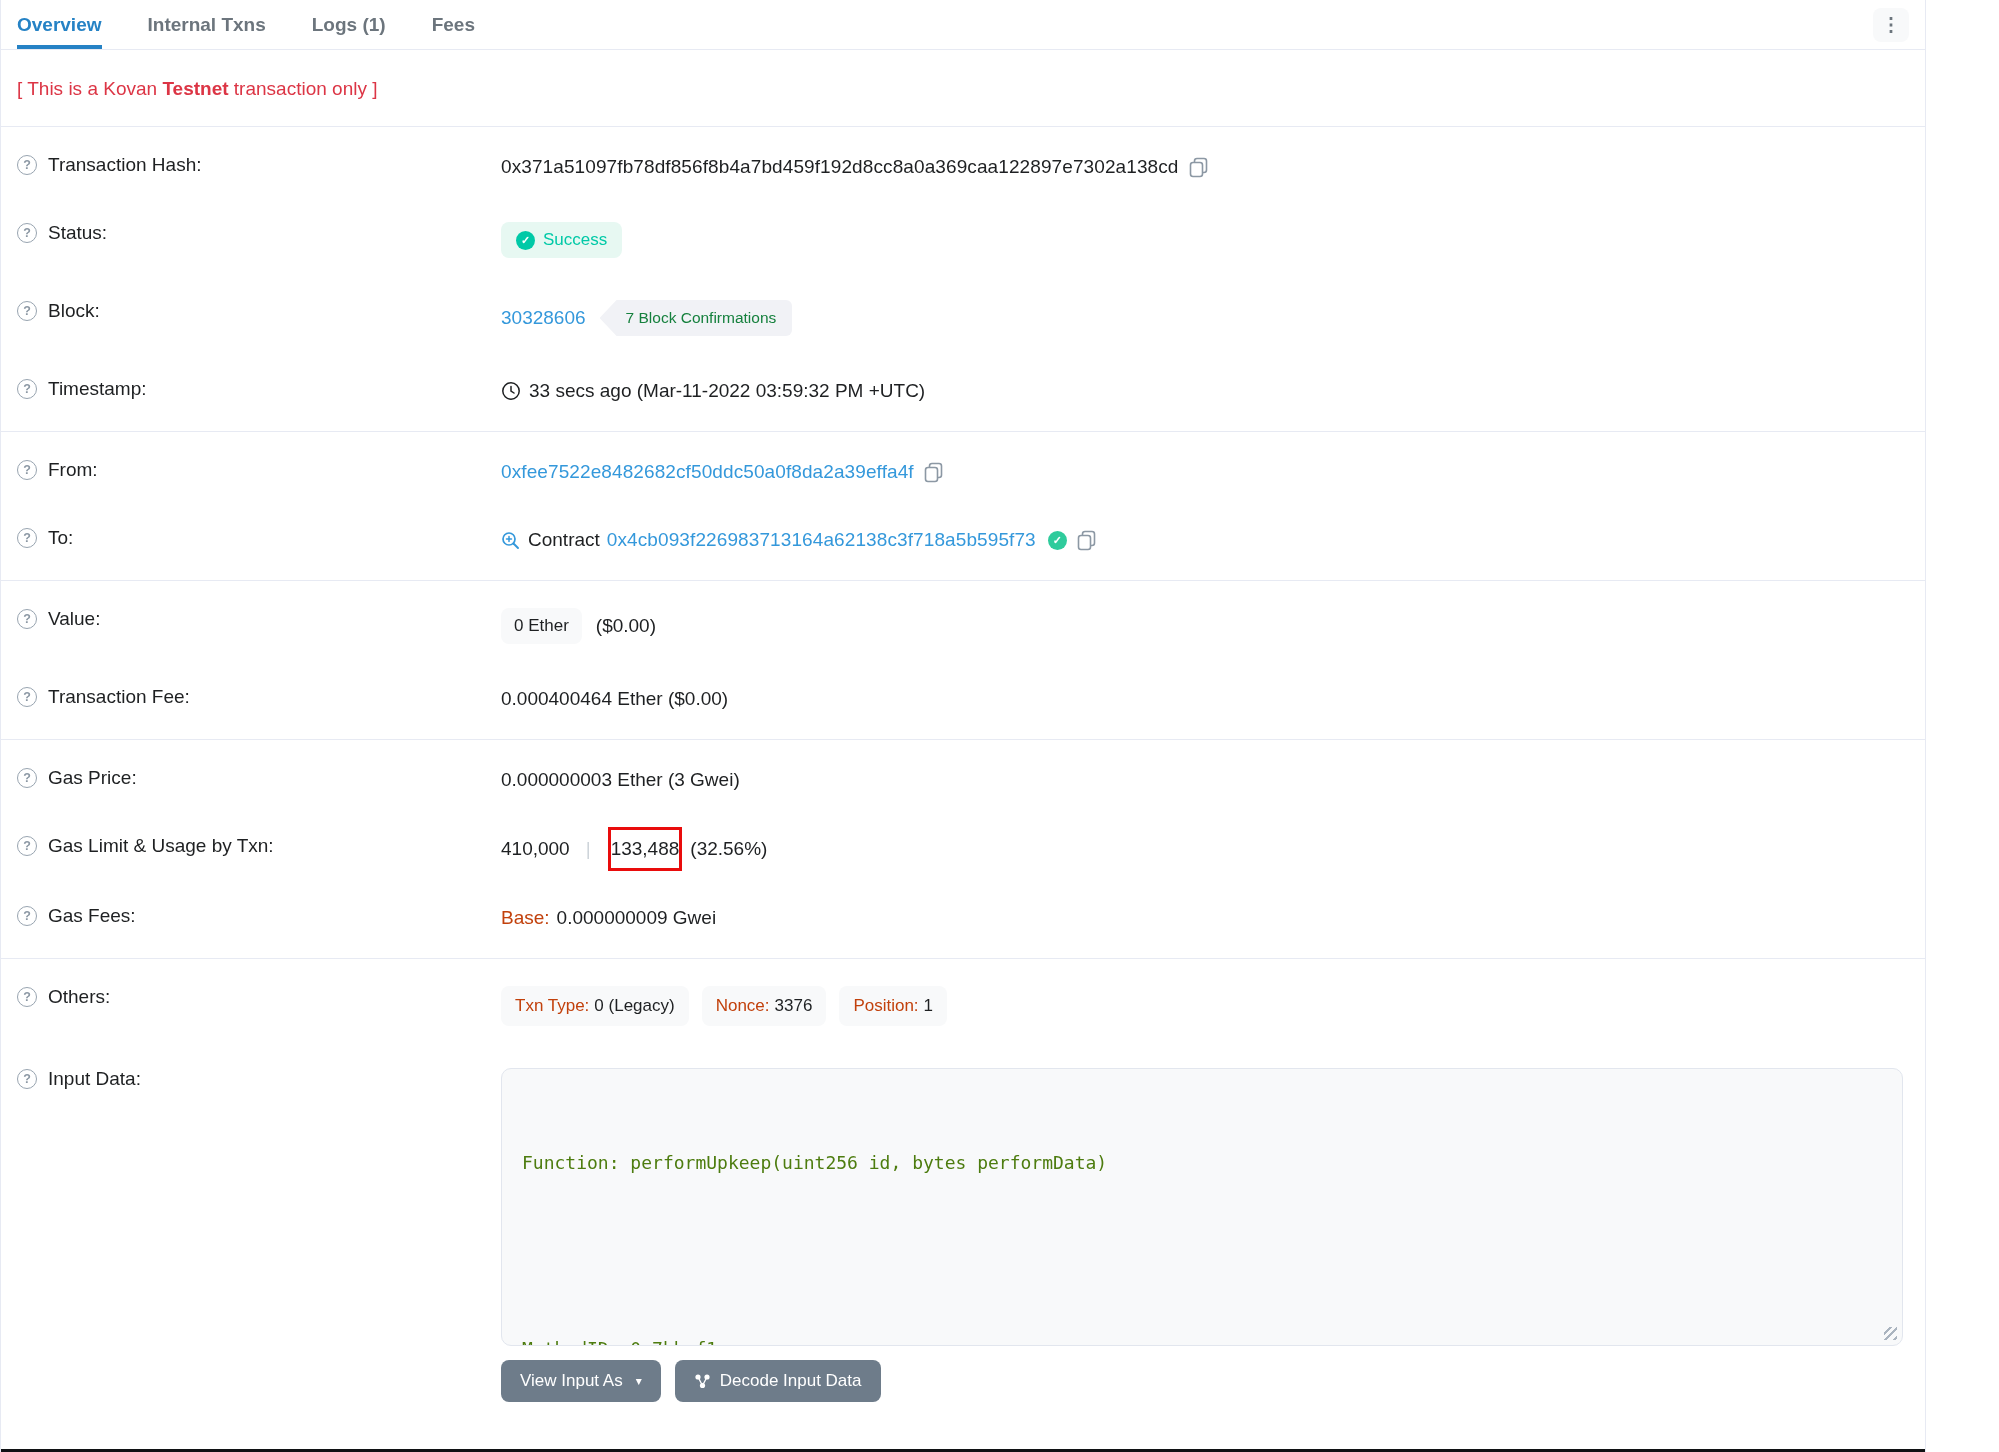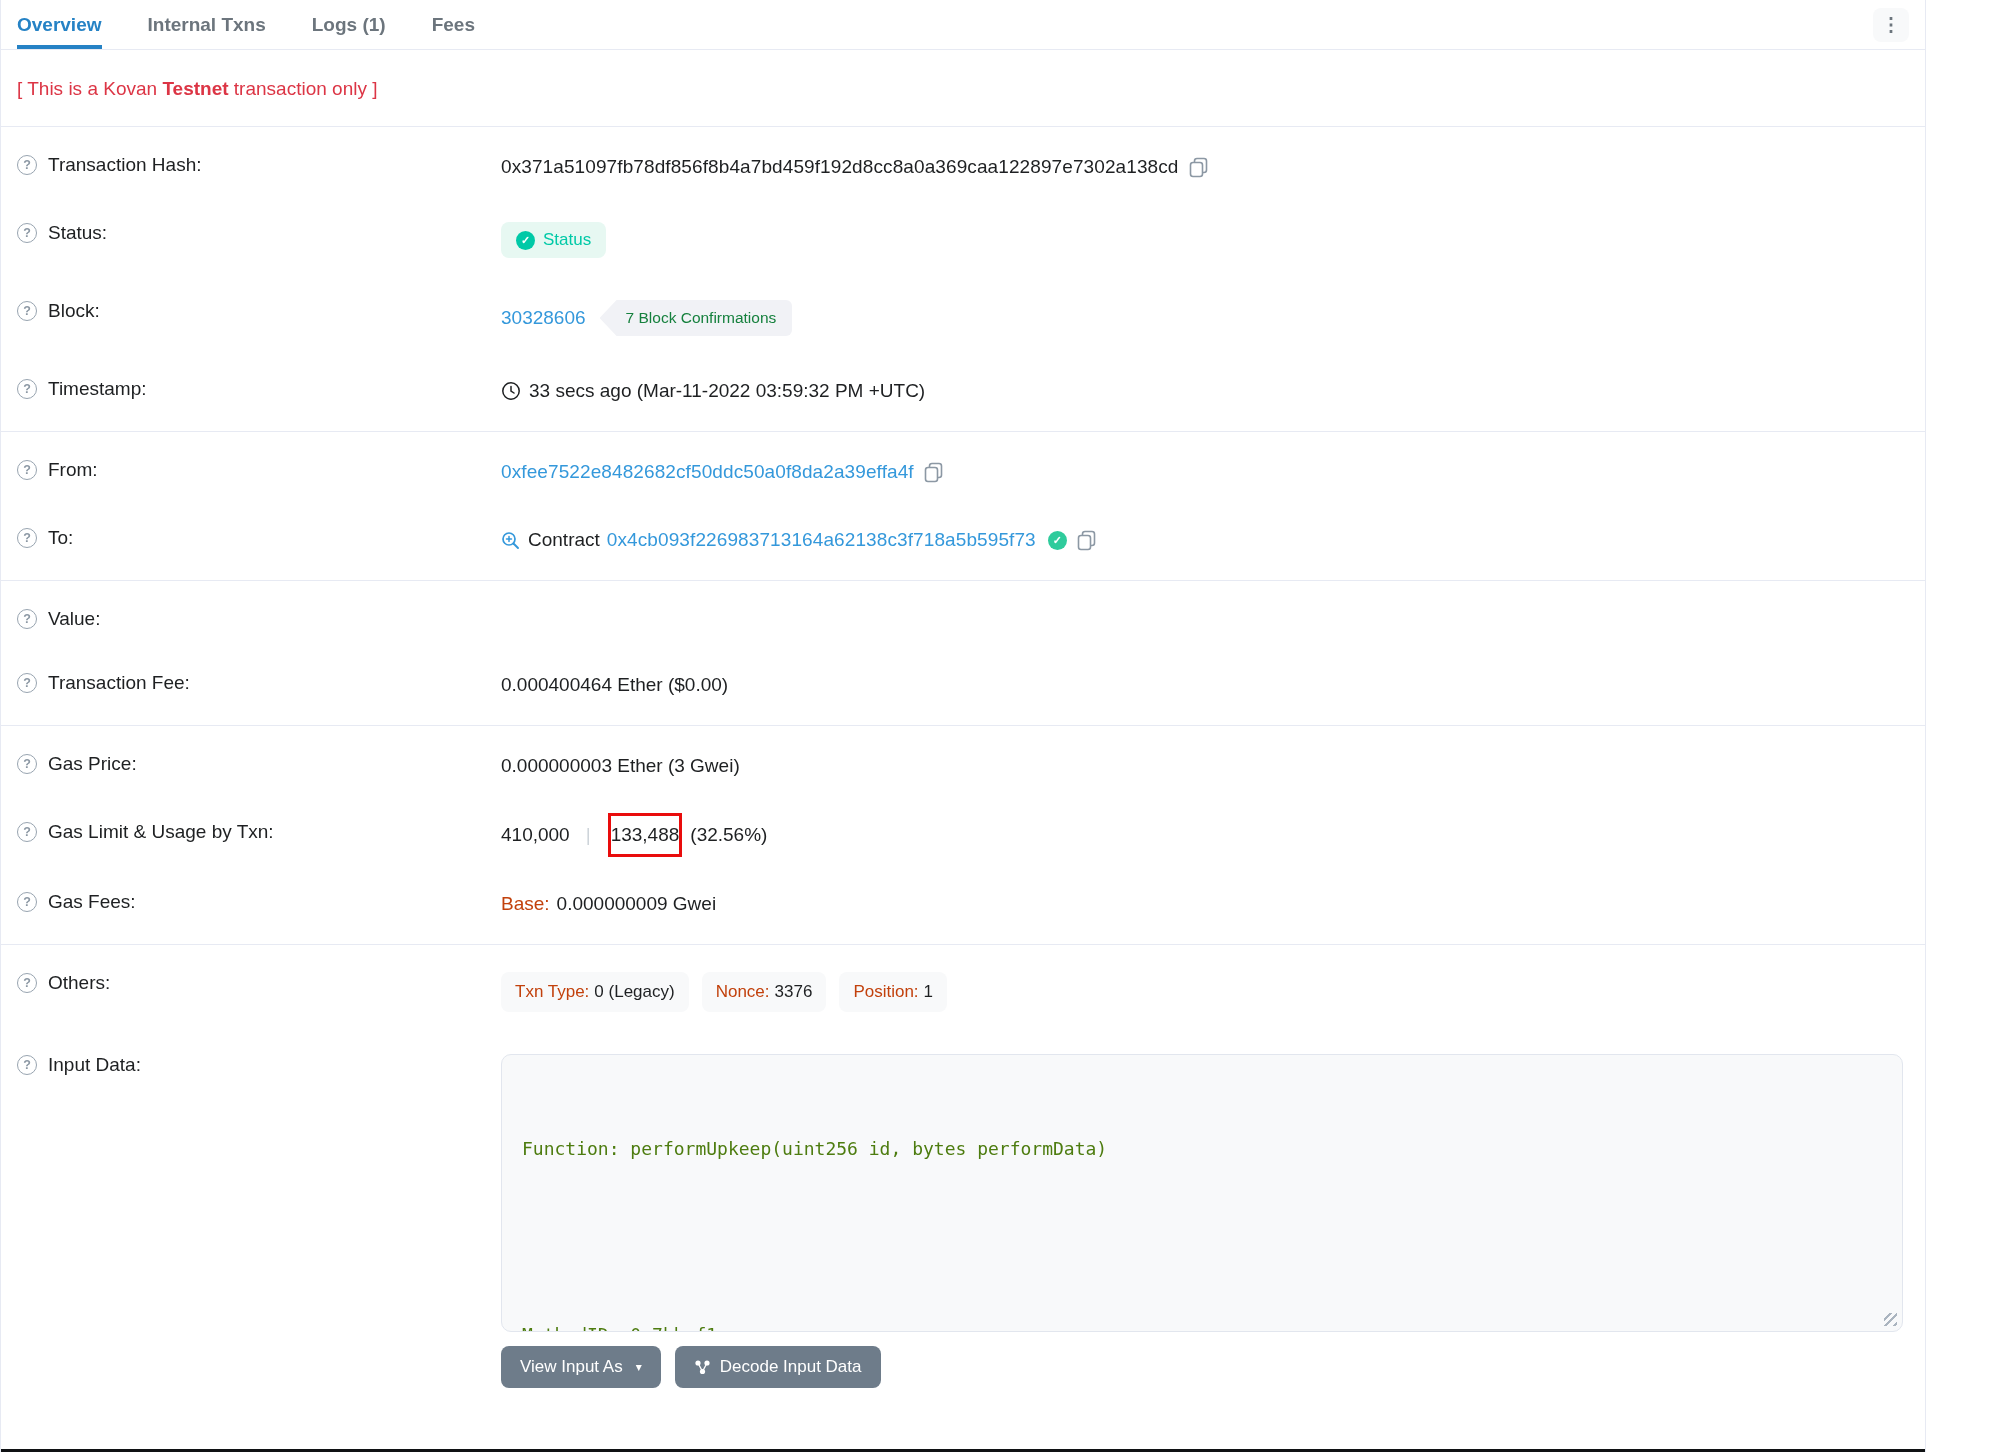--- a/index.html
+++ b/index.html
@@ -137,21 +137,21 @@
     </div>
 
     <div class="row">
       <div class="row-label">
         <span class="qicon">?</span>
         <span>Status:</span>
       </div>
       <div class="row-value">
         <span class="badge-success">
           <span class="check-circle">✓</span>
-          <span>Status</span>
+          <span>Success</span>
         </span>
       </div>
     </div>
 
     <div class="row">
       <div class="row-label">
         <span class="qicon">?</span>
         <span>Block:</span>
       </div>
       <div class="row-value">
@@ -223,20 +223,24 @@
     </div>
   </div>
 
   <div class="divider"></div>
 
   <div class="section">
     <div class="row">
       <div class="row-label">
         <span class="qicon">?</span>
         <span>Value:</span>
+      </div>
+      <div class="row-value">
+        <span class="badge-plain">0 Ether</span>
+        <span class="fiat">($0.00)</span>
       </div>
     </div>
 
     <div class="row">
       <div class="row-label">
         <span class="qicon">?</span>
         <span>Transaction Fee:</span>
       </div>
       <div class="row-value">
         <span>0.000400464 Ether ($0.00)</span>

